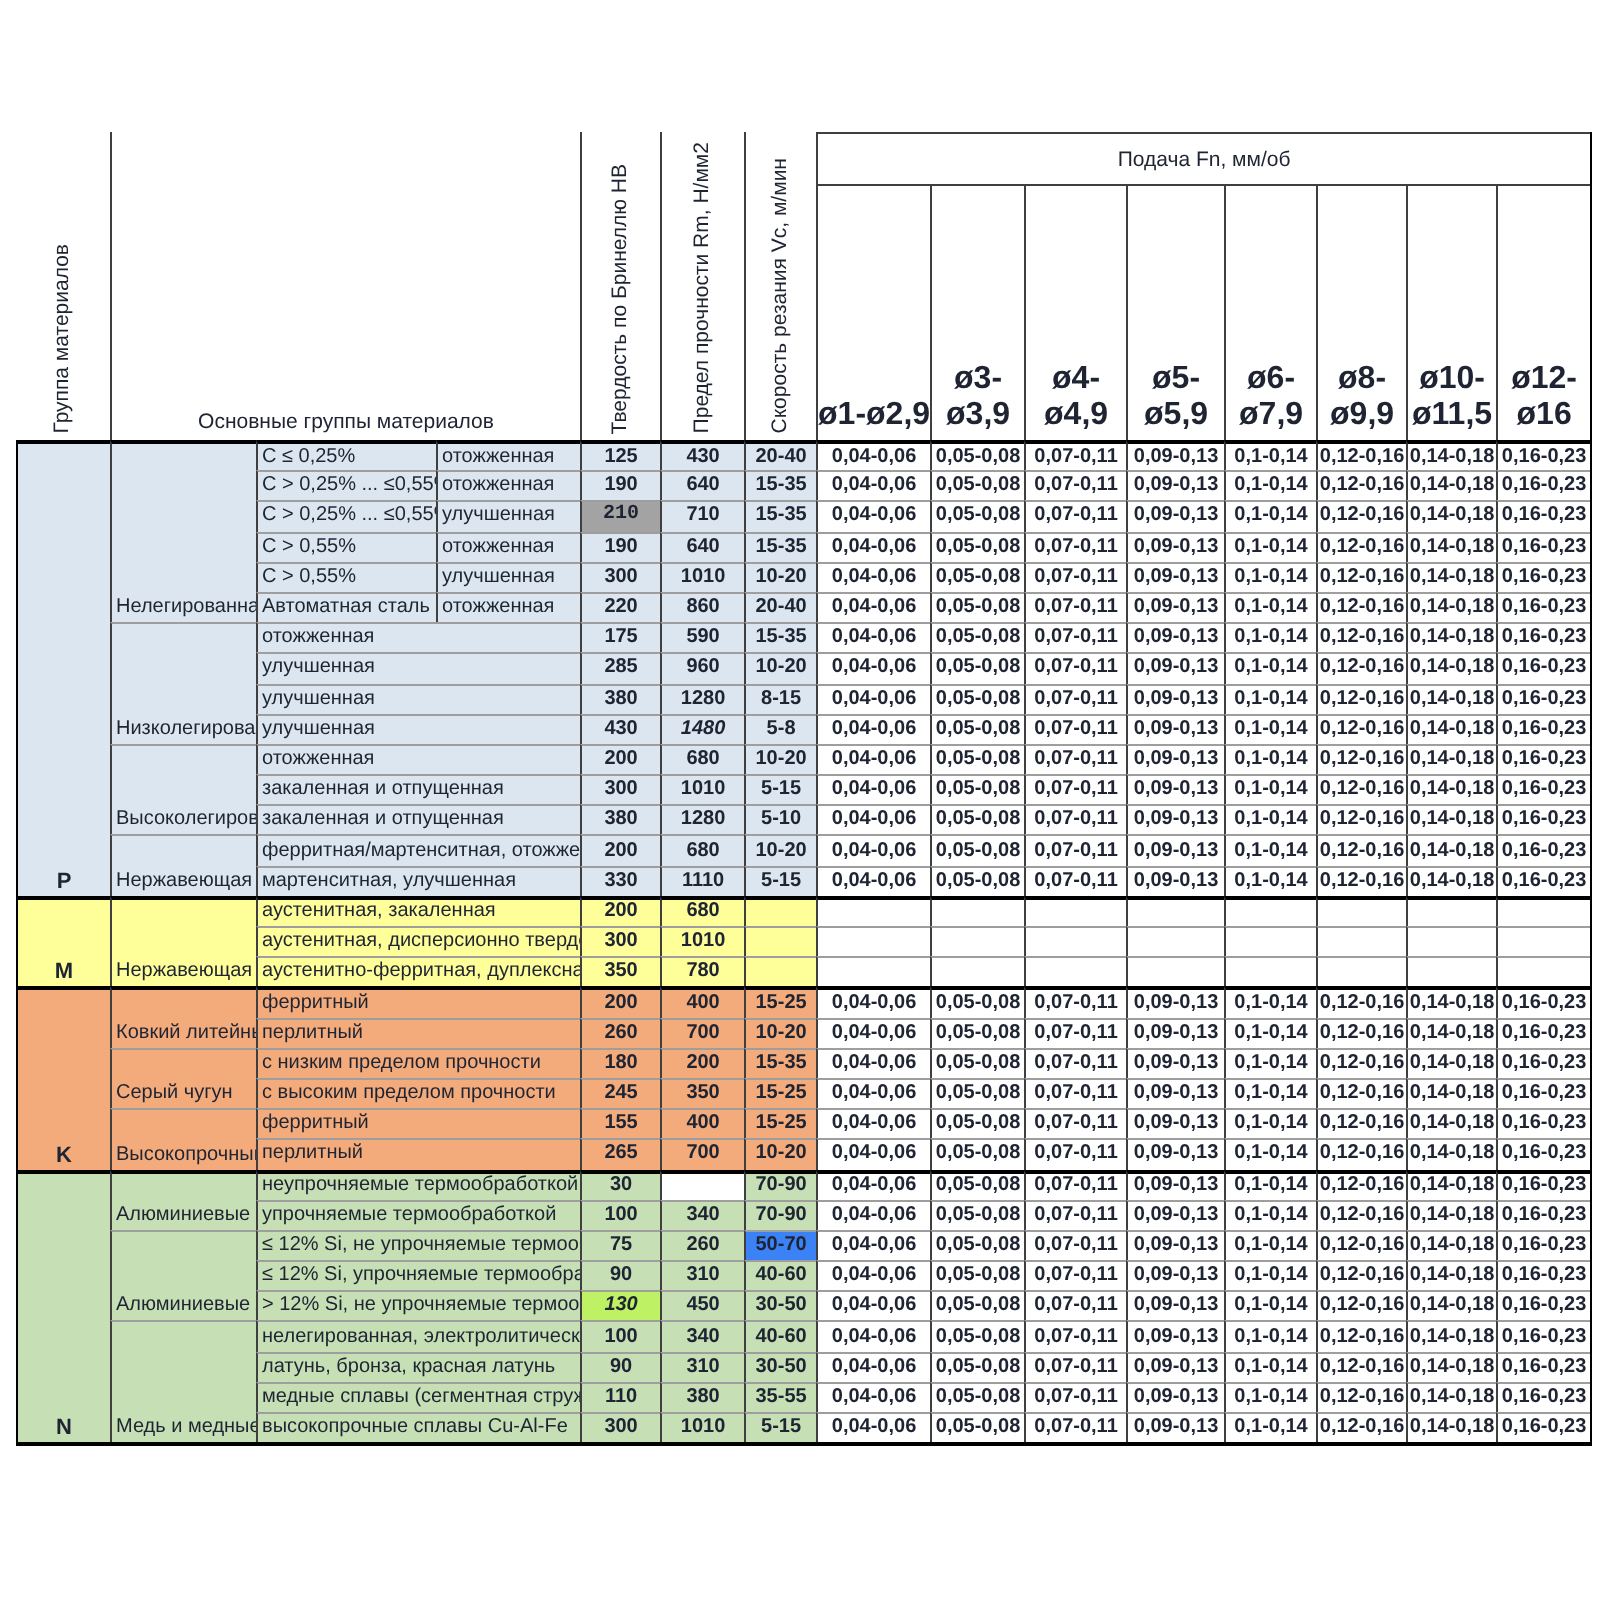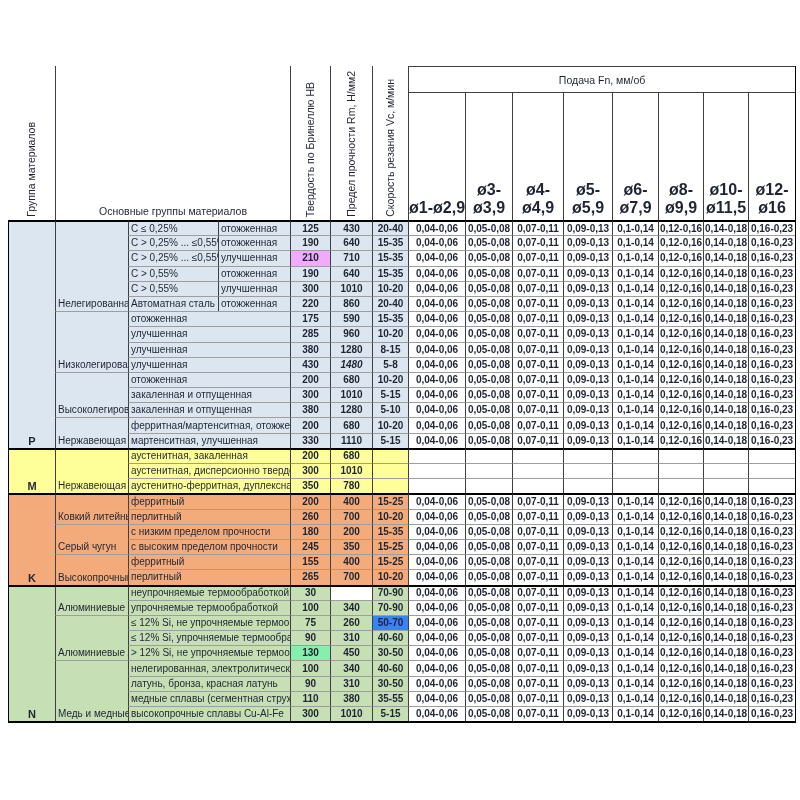--- a/index.html
+++ b/index.html
@@ -109,21 +109,21 @@
           <td class="ct">0,07-0,11</td>
           <td class="ct">0,09-0,13</td>
           <td class="ct">0,1-0,14</td>
           <td class="ct">0,12-0,16</td>
           <td class="ct">0,14-0,18</td>
           <td class="ct">0,16-0,23</td>
         </tr>
         <tr class="br">
           <td class="lt" style="background: rgb(220, 230, 241);">C &gt; 0,25% ... ≤0,55%</td>
           <td class="lt" style="background: rgb(220, 230, 241);">улучшенная</td>
-          <td class="ct" style="background: #f0abfc;">210</td>
+          <td class="ct" style="background: #a3a3a3; font-family: Liberation Mono, monospace;">210</td>
           <td class="ct" style="background: rgb(220, 230, 241);">710</td>
           <td class="ct" style="background: rgb(220, 230, 241);">15-35</td>
           <td class="ct">0,04-0,06</td>
           <td class="ct">0,05-0,08</td>
           <td class="ct">0,07-0,11</td>
           <td class="ct">0,09-0,13</td>
           <td class="ct">0,1-0,14</td>
           <td class="ct">0,12-0,16</td>
           <td class="ct">0,14-0,18</td>
           <td class="ct">0,16-0,23</td>
@@ -488,21 +488,21 @@
           <td class="ct">0,05-0,08</td>
           <td class="ct">0,07-0,11</td>
           <td class="ct">0,09-0,13</td>
           <td class="ct">0,1-0,14</td>
           <td class="ct">0,12-0,16</td>
           <td class="ct">0,14-0,18</td>
           <td class="ct">0,16-0,23</td>
         </tr>
         <tr class="br">
           <td class="lt" colspan="2" style="background: rgb(198, 223, 180);">&gt; 12% Si, не упрочняемые термообработкой</td>
-          <td class="ct" style="background: #86efac;">130</td>
+          <td class="ct" style="background: #bef264; font-style: italic;">130</td>
           <td class="ct" style="background: rgb(198, 223, 180);">450</td>
           <td class="ct" style="background: rgb(198, 223, 180);">30-50</td>
           <td class="ct">0,04-0,06</td>
           <td class="ct">0,05-0,08</td>
           <td class="ct">0,07-0,11</td>
           <td class="ct">0,09-0,13</td>
           <td class="ct">0,1-0,14</td>
           <td class="ct">0,12-0,16</td>
           <td class="ct">0,14-0,18</td>
           <td class="ct">0,16-0,23</td>

